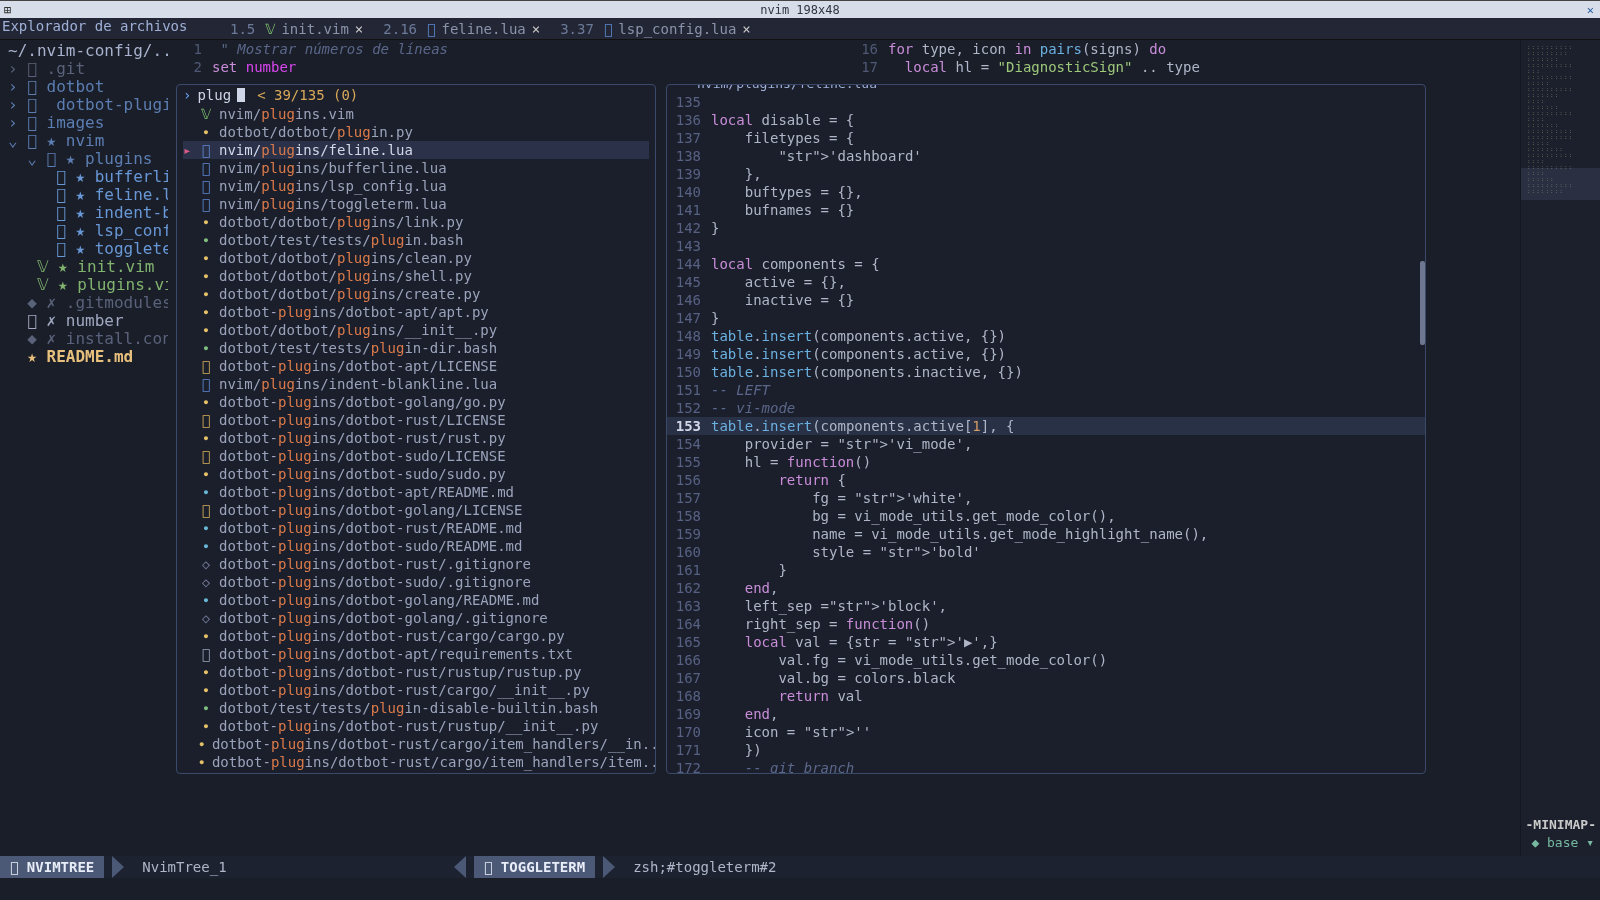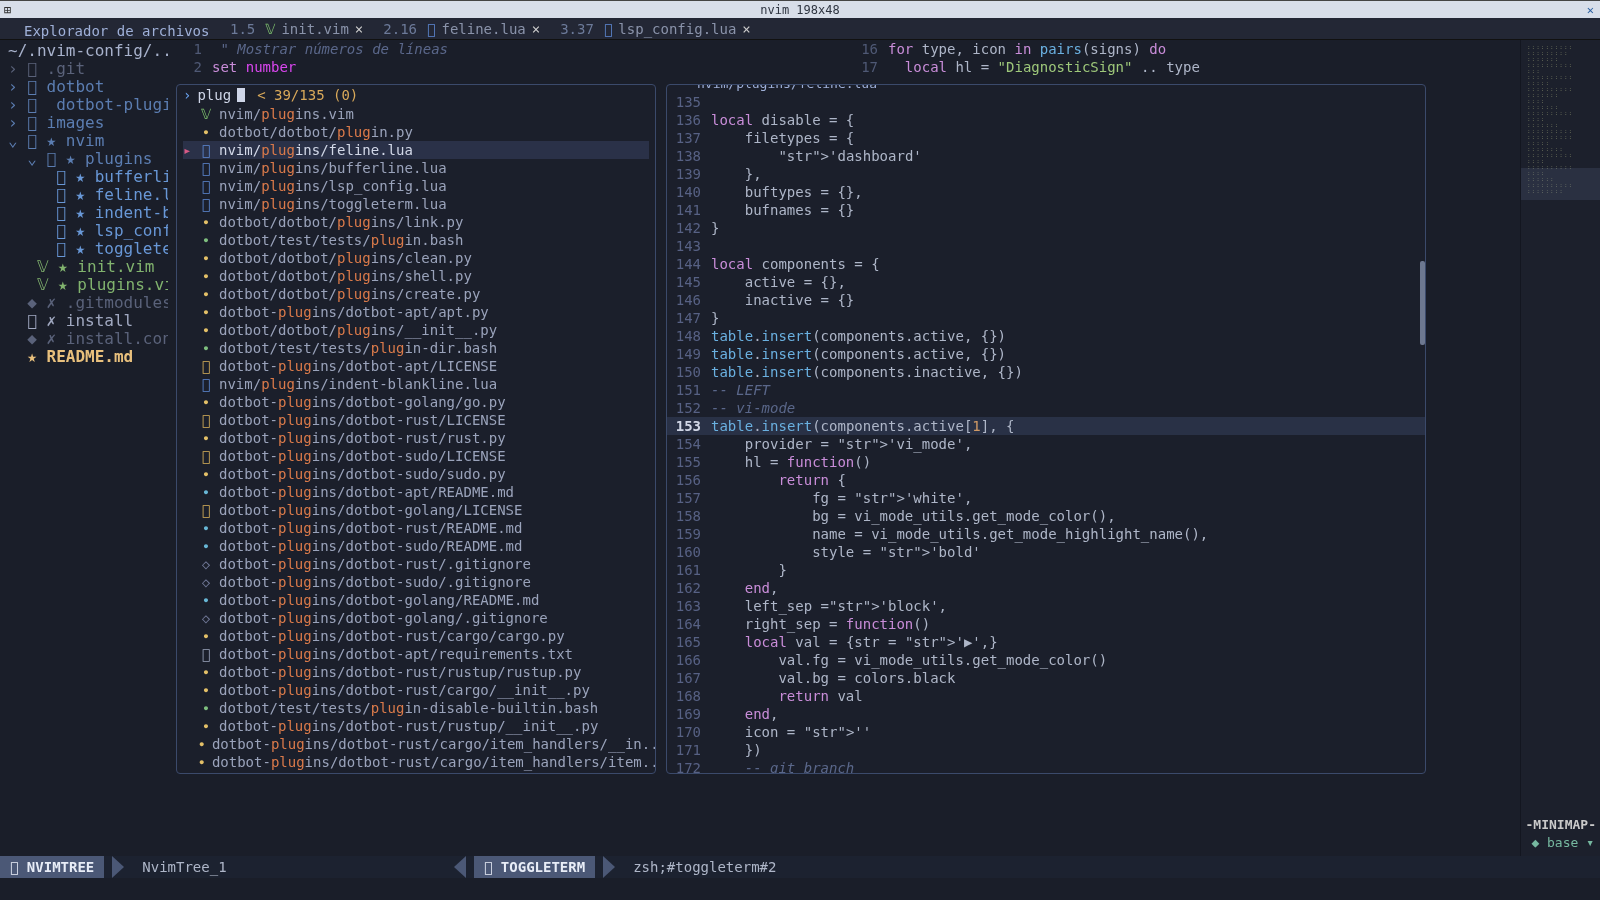--- a/index.html
+++ b/index.html
@@ -24,21 +24,21 @@
   .titlebar .tb-close { position: absolute; right: 6px; color:#2a5fa0; cursor:pointer;}
   .tabline {
     height: 22px;
     background: #232735;
     display: flex;
     border-bottom: 1px solid #111;
   }
   .tab-index { color:#6c7a99; margin-right:4px; }
   .tab-explorer {
     width: 220px;
-    color: #9fb0d8; display:flex; align-items:flex-end; padding-left:24px;
+    color: #9fb0d8; display:flex; align-items:flex-start; padding-left:2px;
   }
   .tab {
     display:flex; align-items:center; padding:0 10px; gap:6px;
     color:#8a93aa;
   }
   .tab .close { color:#ccc; }
   .tab .icon-vim { color:#7ec16e; }
   .tab .icon-lua { color:#5e8ad6; }
   .main {
     display:flex;
@@ -251,21 +251,21 @@
         <div class="row folder">⌄ 󰉋 ★ nvim</div>
         <div class="row folder">  ⌄ 󰉋 ★ plugins</div>
         <div class="row lua">     󰢱 ★ bufferline.</div>
         <div class="row lua">     󰢱 ★ feline.lua</div>
         <div class="row lua">     󰢱 ★ indent-blan</div>
         <div class="row lua">     󰢱 ★ lsp_config.</div>
         <div class="row lua">     󰢱 ★ toggleterm.</div>
         <div class="row vim">   𝕍 ★ init.vim</div>
         <div class="row vim">   𝕍 ★ plugins.vim</div>
         <div class="row dim">  ◆ ✗ .gitmodules</div>
-        <div class="row file">  󰈙 ✗ install</div>
+        <div class="row file">  󰈙 ✗ number</div>
         <div class="row dim">  ◆ ✗ install.conf.ya</div>
         <div class="row md">  ★ README.md</div>
       </div>
   </div>
 
   <div class="workarea">
     <div class="topsplits">
       <div class="pane left">
         <div class="ln2">
             <span class="g2">1</span>

